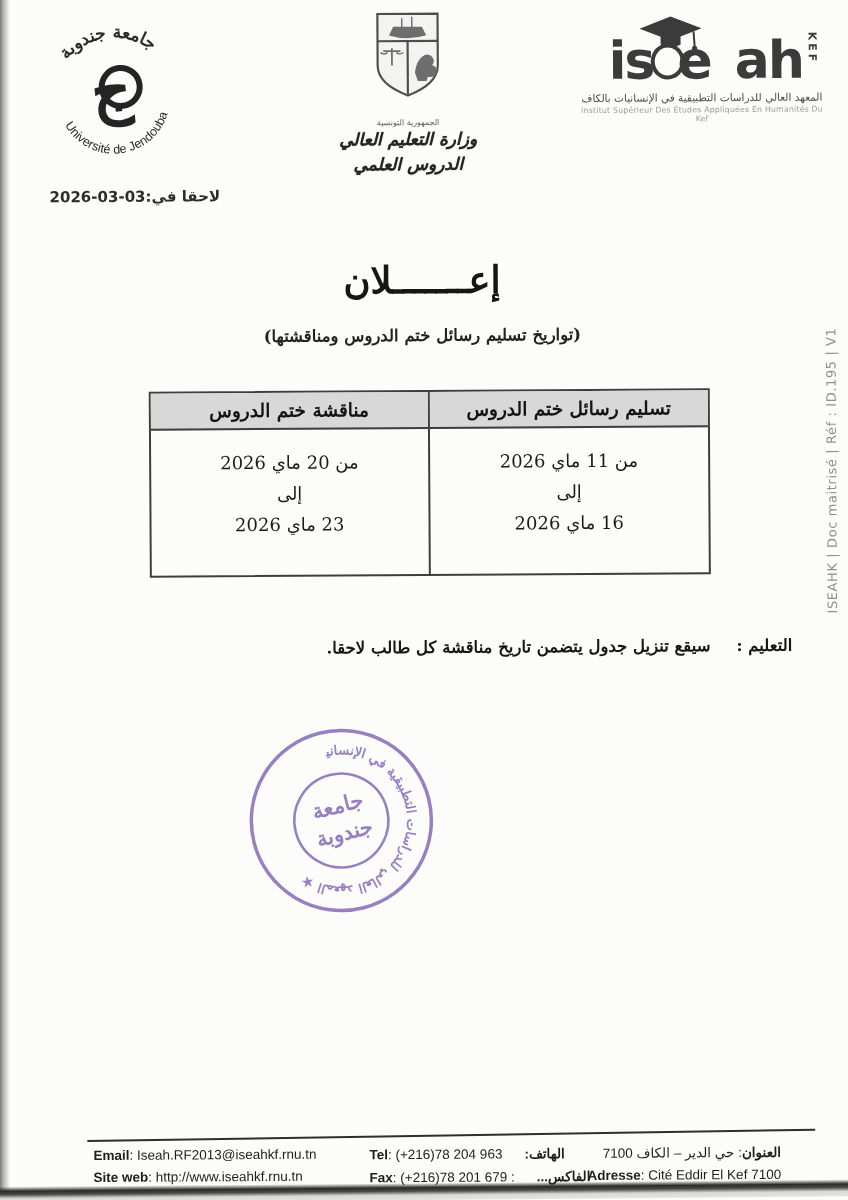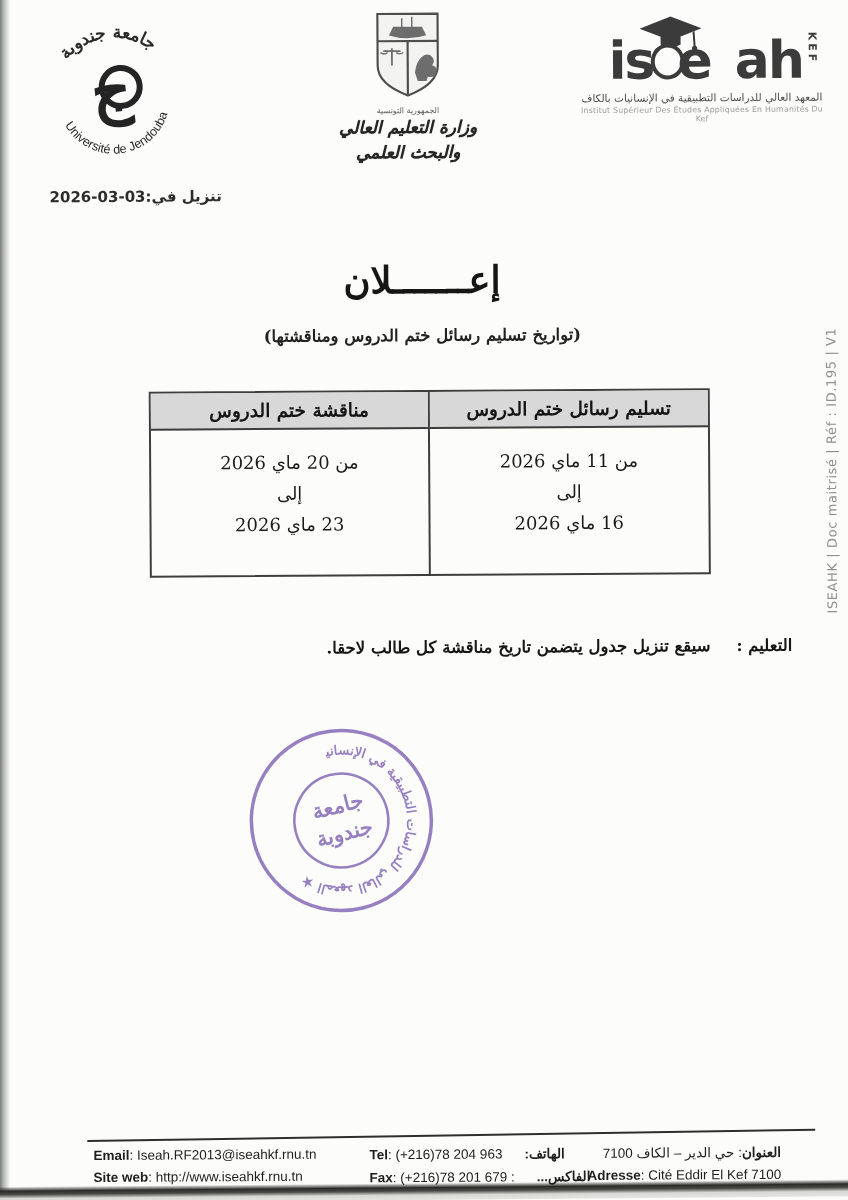--- a/index.html
+++ b/index.html
@@ -13,21 +13,21 @@
   
   .scan-left-edge{position:absolute;left:0;top:0;width:10px;height:100%;
     background:linear-gradient(to right,#51564f 0%,#9ba09a 35%,rgba(250,250,248,0) 100%);opacity:.75;z-index:50;}
   .scan-bottom-edge{position:absolute;left:-10px;right:-10px;bottom:0;height:20px;z-index:60;
     background:linear-gradient(to bottom,rgba(0,0,0,0) 0%,rgba(0,0,0,0) 15%,#2b2b28 38%,#4a4a46 55%,#d8d8d4 75%,#e4e4e0 100%);
     transform:rotate(-0.5deg);}
 
   
   .jendouba-logo{position:absolute;left:30px;top:12px;width:170px;height:150px;transform:rotate(-6deg);}
   .ministry{position:absolute;left:336px;top:8px;width:150px;text-align:center;}
-  .ministry .republic{font-size:8px;color:#5c5c5c;letter-spacing:1px;margin-top:2px;direction:rtl;}
+  .ministry .republic{font-size:8px;color:#5c5c5c;letter-spacing:1px;margin-top:14px;direction:rtl;}
   .ministry .min-line{font-size:17px;font-weight:bold;color:#242424;direction:rtl;
     font-family:"DejaVu Serif",serif;line-height:1.45;text-shadow:0 0 1px #777;font-style:italic;}
   .iseah-logo{position:absolute;left:582px;top:16px;width:246px;}
   .iseah-word{display:flex;align-items:flex-end;justify-content:center;direction:ltr;height:72px;}
   .iseah-letters{font-weight:bold;font-size:52px;color:#3b3b3b;letter-spacing:-2px;line-height:1;margin-left:24px;}
   .iseah-e-wrap{position:relative;display:inline-block;}
   .iseah-e-wrap .ring{position:absolute;left:-3px;top:9px;width:34px;height:36px;
     border:4px solid #3b3b3b;border-radius:50%;}
   .iseah-cap{position:absolute;left:-14px;top:-20px;width:62px;height:38px;}
   .iseah-kef{writing-mode:vertical-rl;text-orientation:sideways;font-size:11px;font-weight:bold;
@@ -114,21 +114,21 @@
         <line x1="52" y1="14" x2="52" y2="27" stroke="#6d6d6d" stroke-width="2"></line>
         <line x1="66" y1="12" x2="66" y2="27" stroke="#6d6d6d" stroke-width="2"></line>
         <line x1="38" y1="56" x2="38" y2="80" stroke="#6d6d6d" stroke-width="2.5"></line>
         <line x1="26" y1="60" x2="50" y2="60" stroke="#6d6d6d" stroke-width="2.5"></line>
         <path d="M22,62 a7,5 0 0 0 10,0" fill="none" stroke="#6d6d6d" stroke-width="2"></path>
         <path d="M44,62 a7,5 0 0 0 10,0" fill="none" stroke="#6d6d6d" stroke-width="2"></path>
         <path d="M70,90 q2,-16 10,-22 q8,-6 14,0 q5,6 0,12 q8,2 6,10 q-2,8 -12,6 l-2,6 h-12 Z" fill="#6d6d6d"></path>
       </svg>
       <div class="republic">الجمهورية التونسية</div>
       <div class="min-line">وزارة التعليم العالي</div>
-      <div class="min-line">والبحث العلمي</div>
+      <div class="min-line">الدروس العلمي</div>
     </div>
 
     <div class="iseah-logo">
       <div class="iseah-word">
         <span class="iseah-letters">is</span>
         <span class="iseah-e-wrap">
           <span class="ring"></span>
           <span class="iseah-letters">e</span>
           <svg class="iseah-cap" viewBox="0 0 62 38">
             <polygon points="31,2 62,14 31,26 0,14" fill="#3b3b3b"></polygon>
@@ -140,21 +140,21 @@
         <span class="iseah-letters">ah</span>
         <span class="iseah-kef">KEF</span>
       </div>
       <div class="iseah-ar">المعهد العالي للدراسات التطبيقية في الإنسانيات بالكاف</div>
       <div class="iseah-fr">Institut Supérieur Des Études Appliquées En Humanités Du Kef</div>
     </div>
 
     <div class="date-line">
       <span>2026-03-03</span>
         <span> : </span>
-        <span dir="rtl">تنزيل في</span>
+        <span dir="rtl">لاحقا في</span>
     </div>
 
     <div class="doc-title">إعـــــــلان</div>
     <div class="doc-subtitle">(تواريخ تسليم رسائل ختم الدروس ومناقشتها)</div>
 
     <div class="dates-table">
       <div class="dates-col">
         <div class="col-header">تسليم رسائل ختم الدروس</div>
         <div class="col-body">
           <div>من 11 ماي 2026</div>

